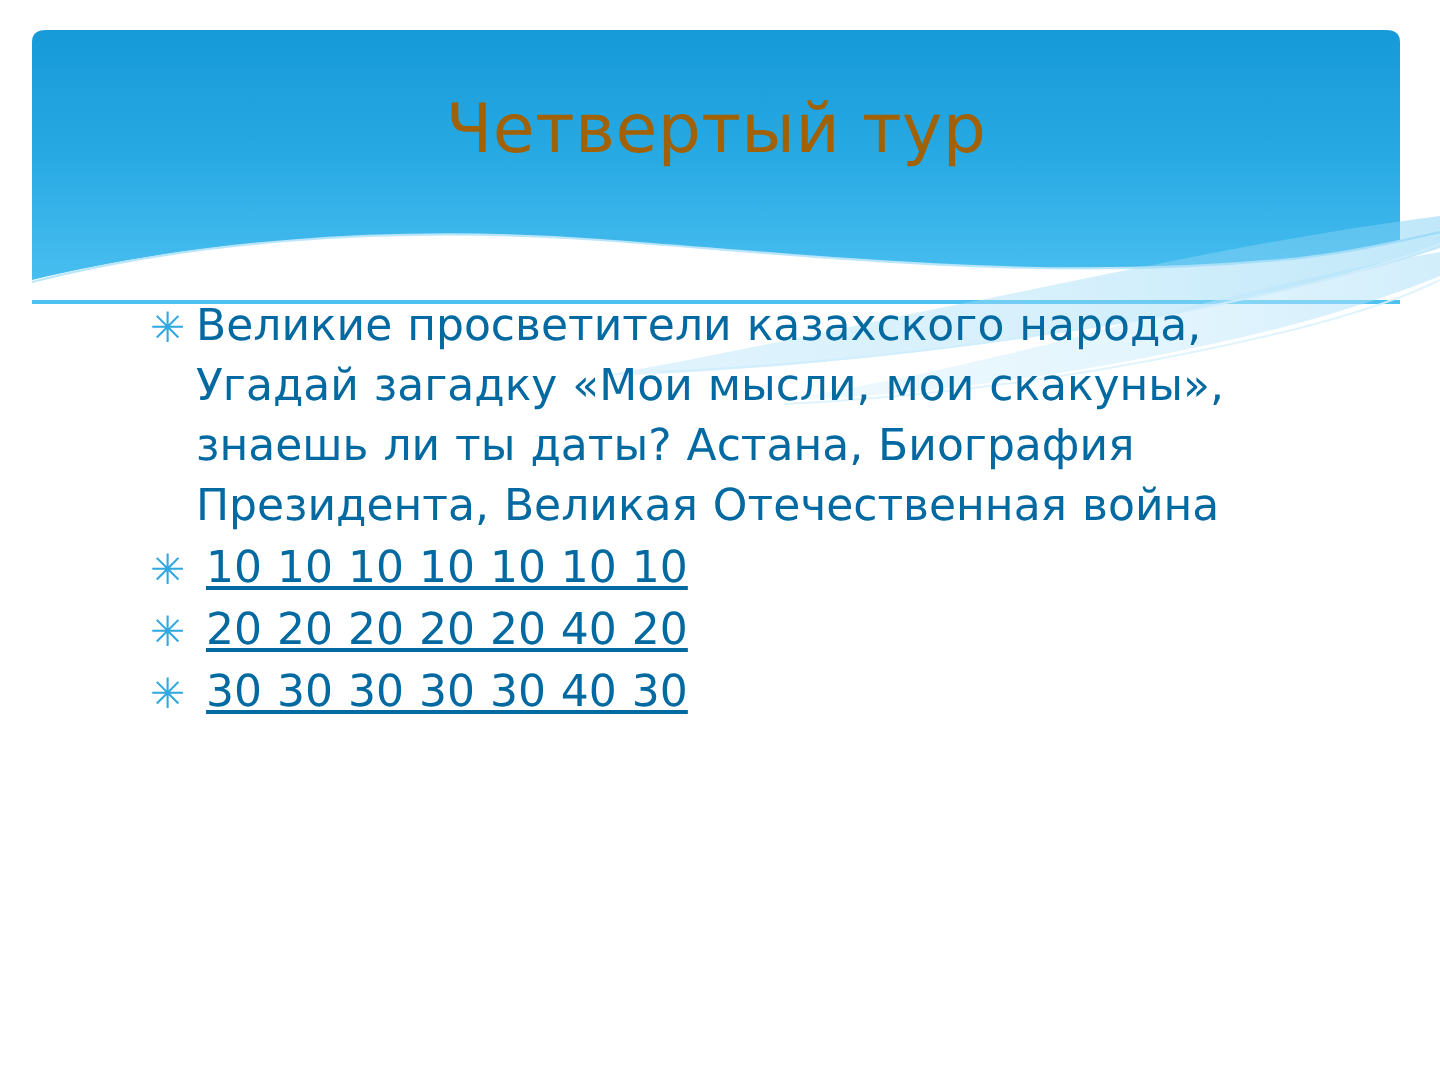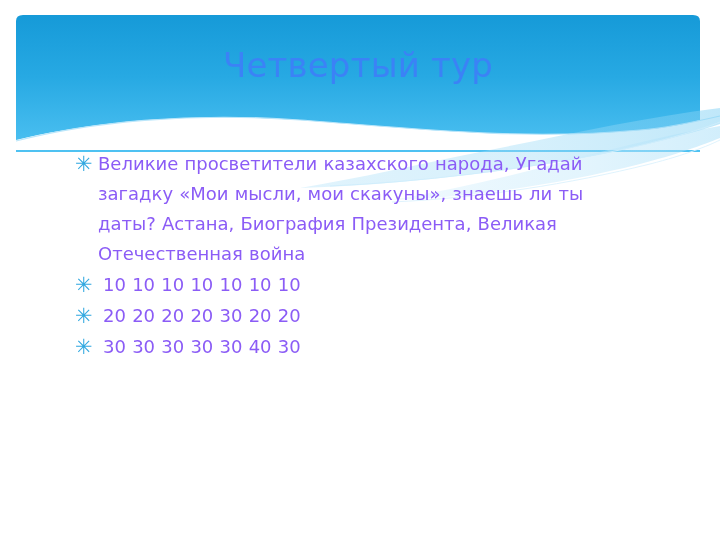--- a/index.html
+++ b/index.html
@@ -41,21 +41,21 @@
   #title-block {
     position: absolute;
     left: 16px;
     top: 44px;
     width: 684px;
     text-align: center;
     z-index: 5;
   }
   #title-text {
     display: inline-block;
-    color: #3b82f6;
+    color: #a16207;
     font-family: "DejaVu Sans", sans-serif;
     font-weight: 400;
     font-size: 34px;
     line-height: 42px;
     letter-spacing: 0.2px;
     white-space: nowrap;
   }
 
   
   #body-block {
@@ -77,34 +77,35 @@
     font-family: "DejaVu Sans", sans-serif;
     font-size: 21px;
     line-height: 30px;
     text-align: left;
     padding-left: 3px;
     box-sizing: border-box;
     user-select: none;
   }
   .bullet-text {
     flex: 1 1 auto;
-    color: #8b5cf6;
+    color: #0369a1;
     font-family: "DejaVu Sans", sans-serif;
     font-weight: 400;
-    font-size: 18px;
+    font-size: 22px;
     line-height: 30px;
     letter-spacing: 0px;
     word-spacing: 0.5px;
   }
   .bullet-row.para .bullet-text {
     max-width: 530px;
   }
   .bullet-row.nums .bullet-text {
     padding-left: 5px;
     white-space: nowrap;
+    text-decoration: underline;
   }
 </style>
 </head>
 <body>
 
 <div id="slide">
 
   <div id="header-deco">
     <svg viewBox="0 0 720 230" xmlns="http://www.w3.org/2000/svg" aria-hidden="true">
       <defs>
@@ -159,21 +160,21 @@
       <span class="bullet-text">Великие просветители казахского народа, Угадай загадку «Мои мысли, мои скакуны», знаешь ли ты даты? Астана, Биография Президента, Великая Отечественная война</span>
     </div>
 
     <div class="bullet-row nums">
       <span class="bullet-mark">✳</span>
       <span class="bullet-text">10 10 10 10 10 10 10</span>
     </div>
 
     <div class="bullet-row nums">
       <span class="bullet-mark">✳</span>
-      <span class="bullet-text">20 20 20 20 30 20 20</span>
+      <span class="bullet-text">20 20 20 20 20 40 20</span>
     </div>
 
     <div class="bullet-row nums">
       <span class="bullet-mark">✳</span>
       <span class="bullet-text">30 30 30 30 30 40 30</span>
     </div>
 
   </div>
 
 </div>

